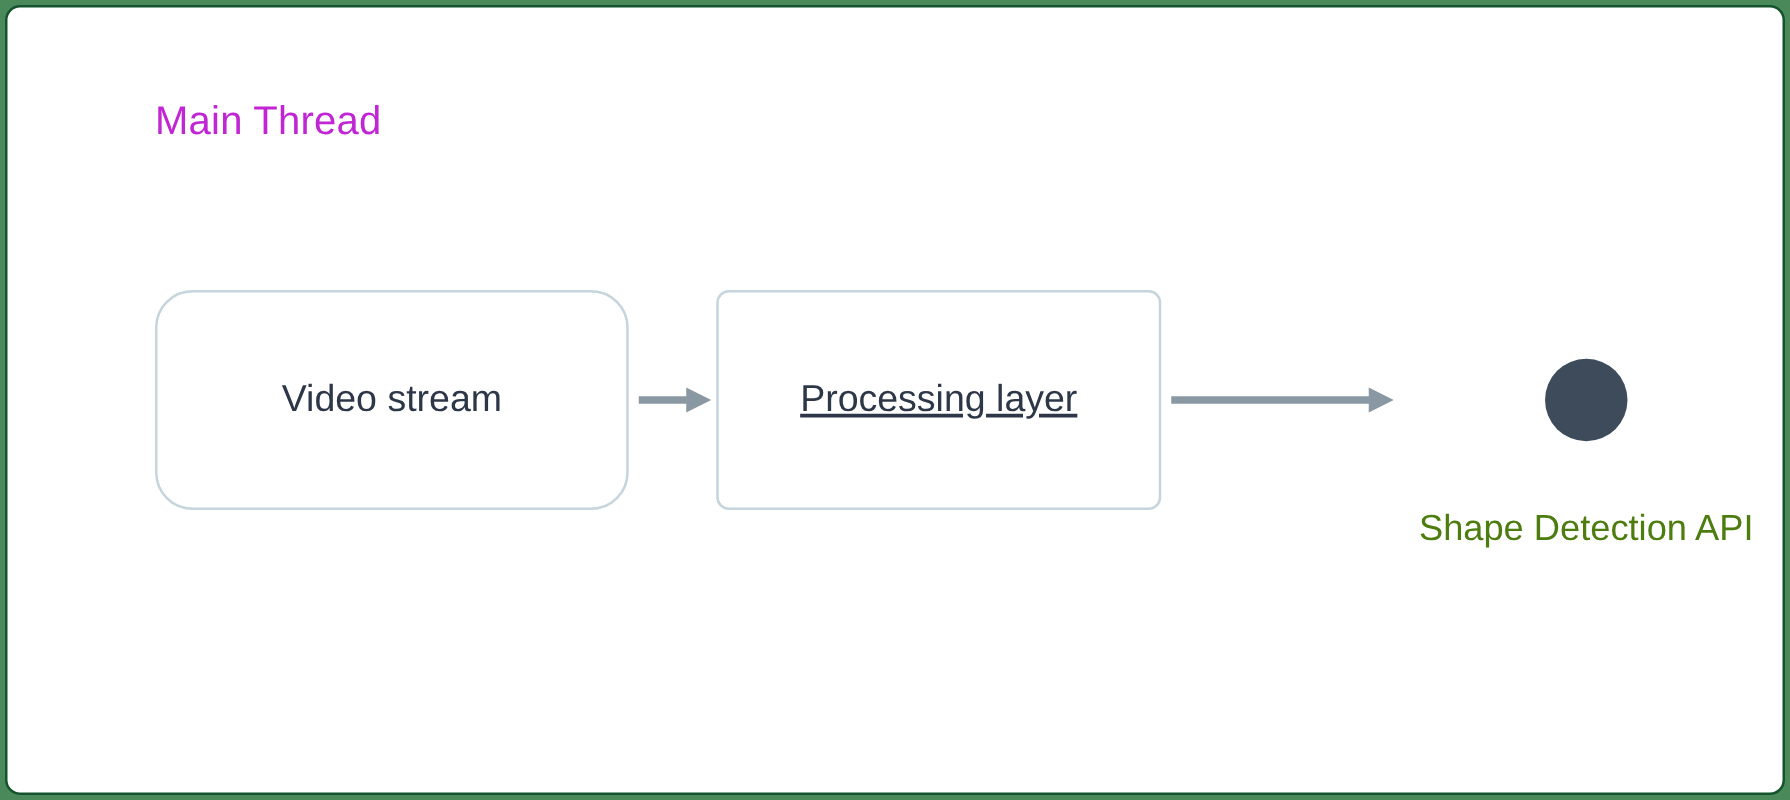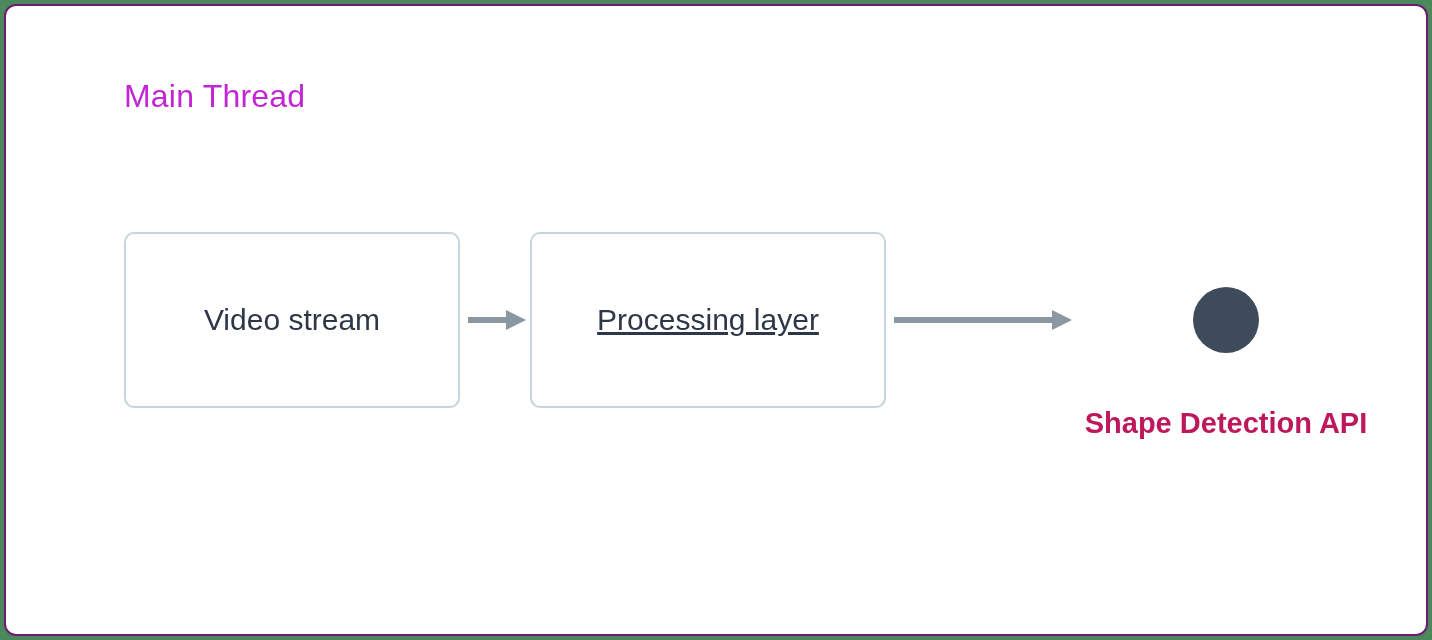--- a/index.html
+++ b/index.html
@@ -11,21 +11,21 @@
       font-family: -apple-system, BlinkMacSystemFont, "Segoe UI", Helvetica, Arial, sans-serif;
       background: #4a8a5a;
       width: 1432px;
       height: 640px;
       padding: 4px;
     }
     .container {
       width: 100%;
       height: 100%;
       background: #ffffff;
-      border: 2px solid #701a75;
+      border: 2px solid #14532d;
       border-radius: 12px;
       position: relative;
     }
     .title {
       position: absolute;
       top: 72px;
       left: 118px;
       font-size: 32px;
       font-weight: 400;
       color: #c026d3;
@@ -43,21 +43,22 @@
       border-radius: 10px;
       height: 176px;
       display: flex;
       align-items: center;
       justify-content: center;
       font-size: 30px;
       color: #2d3748;
       font-weight: 400;
     }
     .box-video {
-      width: 336px;
+      width: 379px;
+      border-radius: 30px;
     }
     .box-processing {
       width: 356px;
       text-decoration: underline;
     }
     .arrow {
       display: flex;
       align-items: center;
     }
     .arrow-short {
@@ -78,23 +79,23 @@
     .dot {
       width: 66px;
       height: 66px;
       border-radius: 50%;
       background: #3e4b5b;
     }
     .endpoint-label {
       position: absolute;
       top: 120px;
       font-size: 29px;
-      color: #be185d;
+      color: #4d7c0f;
       white-space: nowrap;
-      font-weight: 700;
+      font-weight: 400;
     }
   </style>
 </head>
 <body>
 
 <div class="container">
   <div class="title">Main Thread</div>
 
   <div class="flow">
 

